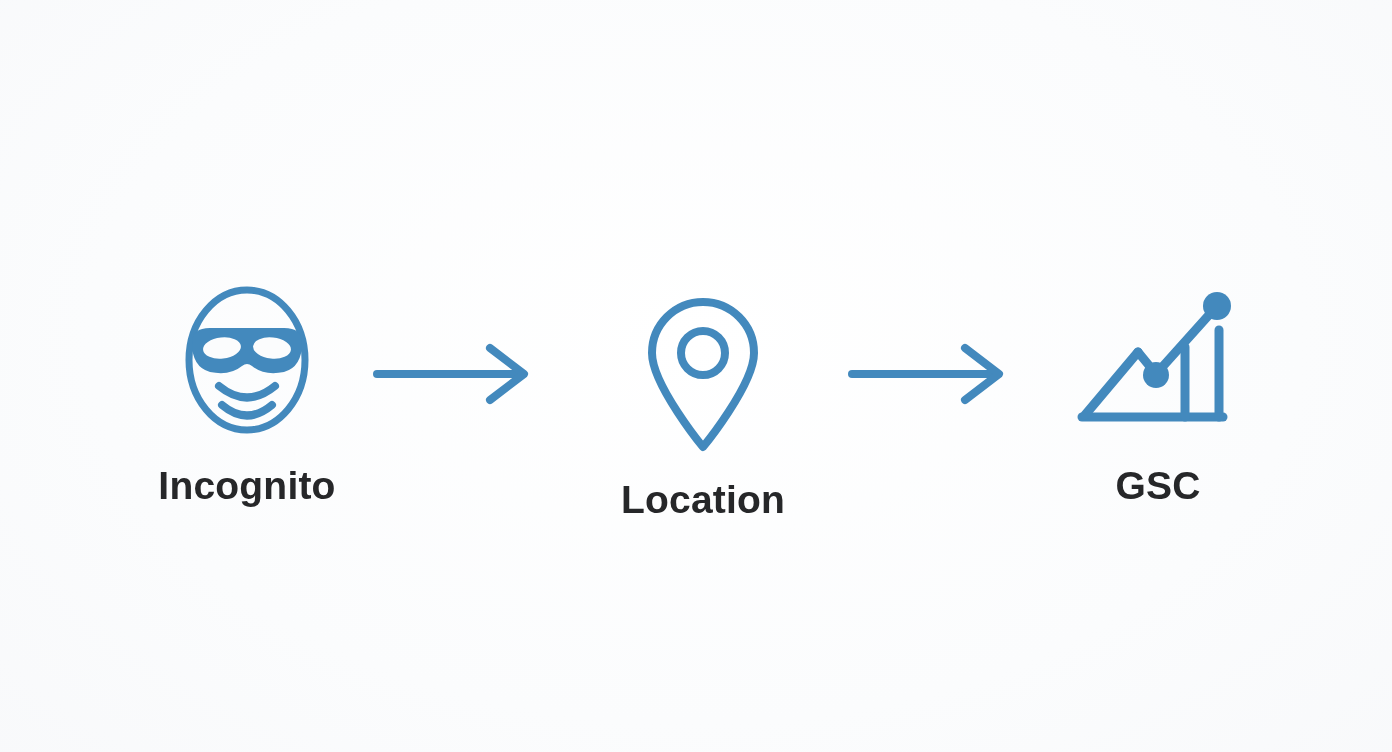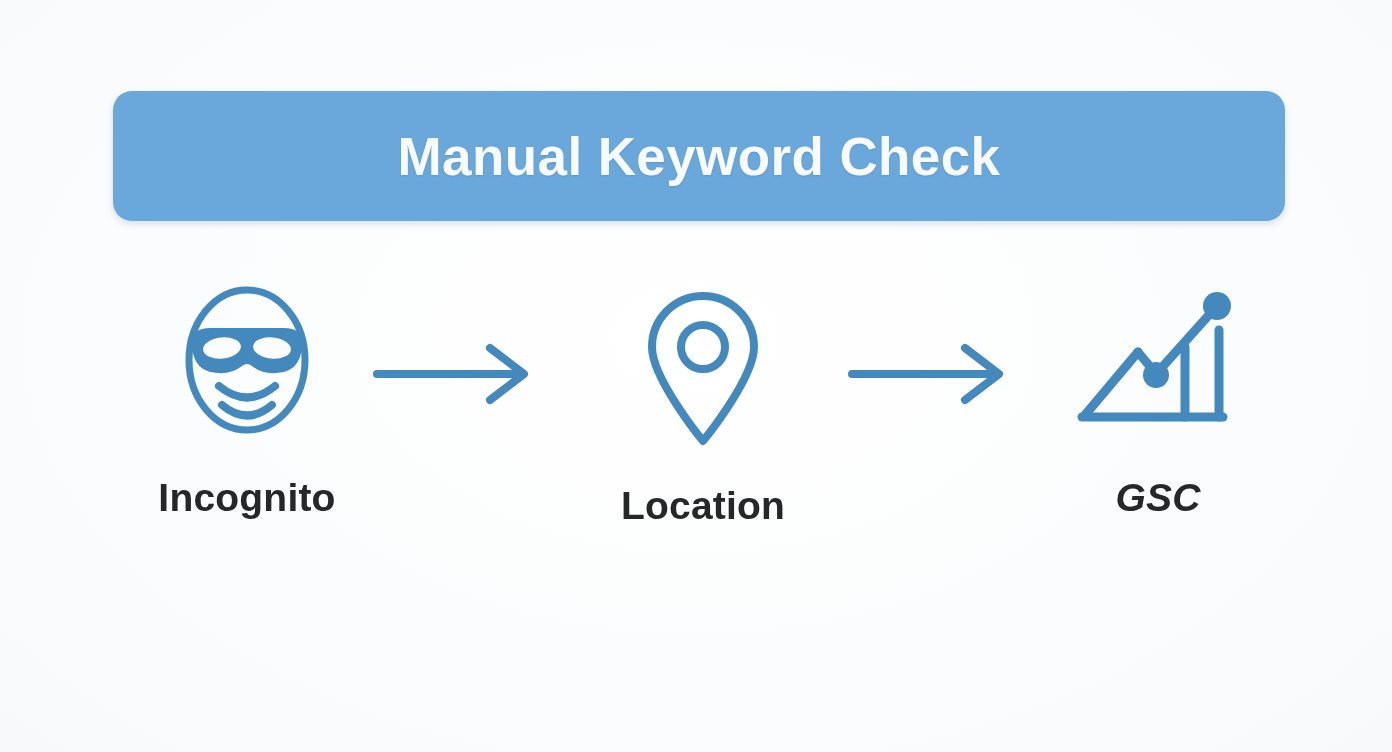--- a/index.html
+++ b/index.html
@@ -65,53 +65,50 @@
     flex-direction: column;
     align-items: center;
   }
   .step-icon {
     height: 155px;
     display: flex;
     align-items: center;
     justify-content: center;
   }
   .step-label {
-    margin-top: 40px;
+    margin-top: 28px;
     font-size: 39px;
     font-weight: bold;
     color: #262729;
     letter-spacing: 0.2px;
     white-space: nowrap;
     line-height: 1;
   }
 
   #step-incognito { left: 117px; }
   #step-location  { left: 573px; justify-content: center; }
-  #step-gsc       { left: 1028px; font-style: italic; }
+  #step-gsc       { left: 1028px; }
 
   
   .arrow {
     position: absolute;
     top: 343px;
     width: 165px;
     height: 62px;
   }
   #arrow-1 { left: 372px; }
   #arrow-2 { left: 847px; }
 
   .icon-svg { display: block; overflow: visible; }
 </style>
 </head>
 <body>
 
 <div id="canvas">
 
-  <div class="header-bar">
-    <div class="header-title">Manual Keyword Check</div>
-  </div>
 
   <div class="steps-row">
 
     <div class="step" id="step-incognito">
       <div class="step-icon">
         <svg class="icon-svg" width="150" height="155" viewBox="0 0 150 155" aria-hidden="true">
 
           <ellipse cx="75" cy="77" rx="58" ry="70" fill="none" stroke="#4389bd" stroke-width="7"></ellipse>
 
           <path d="M 20 60

